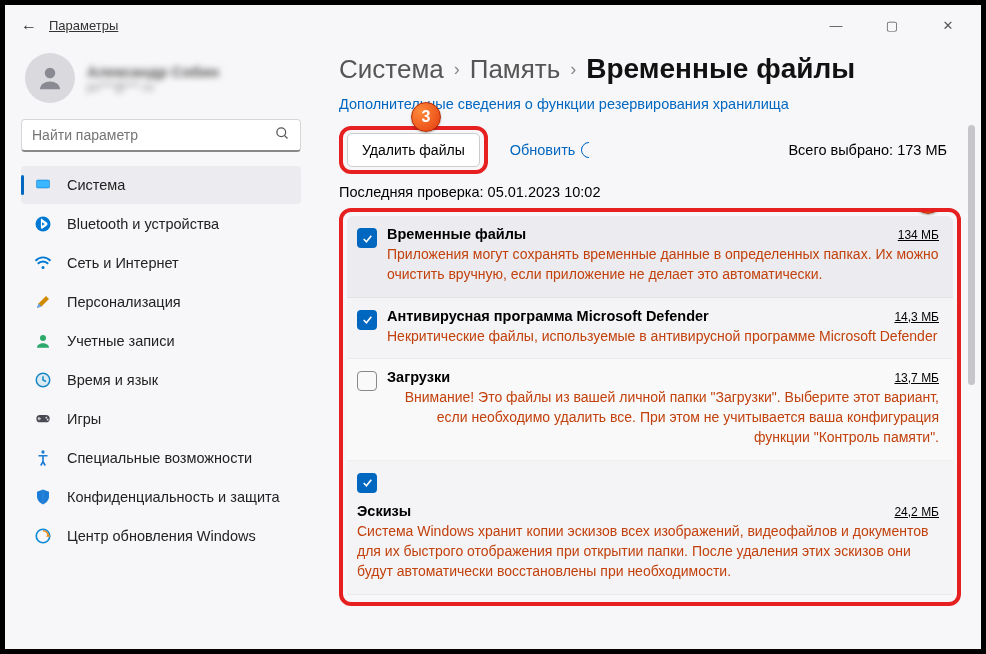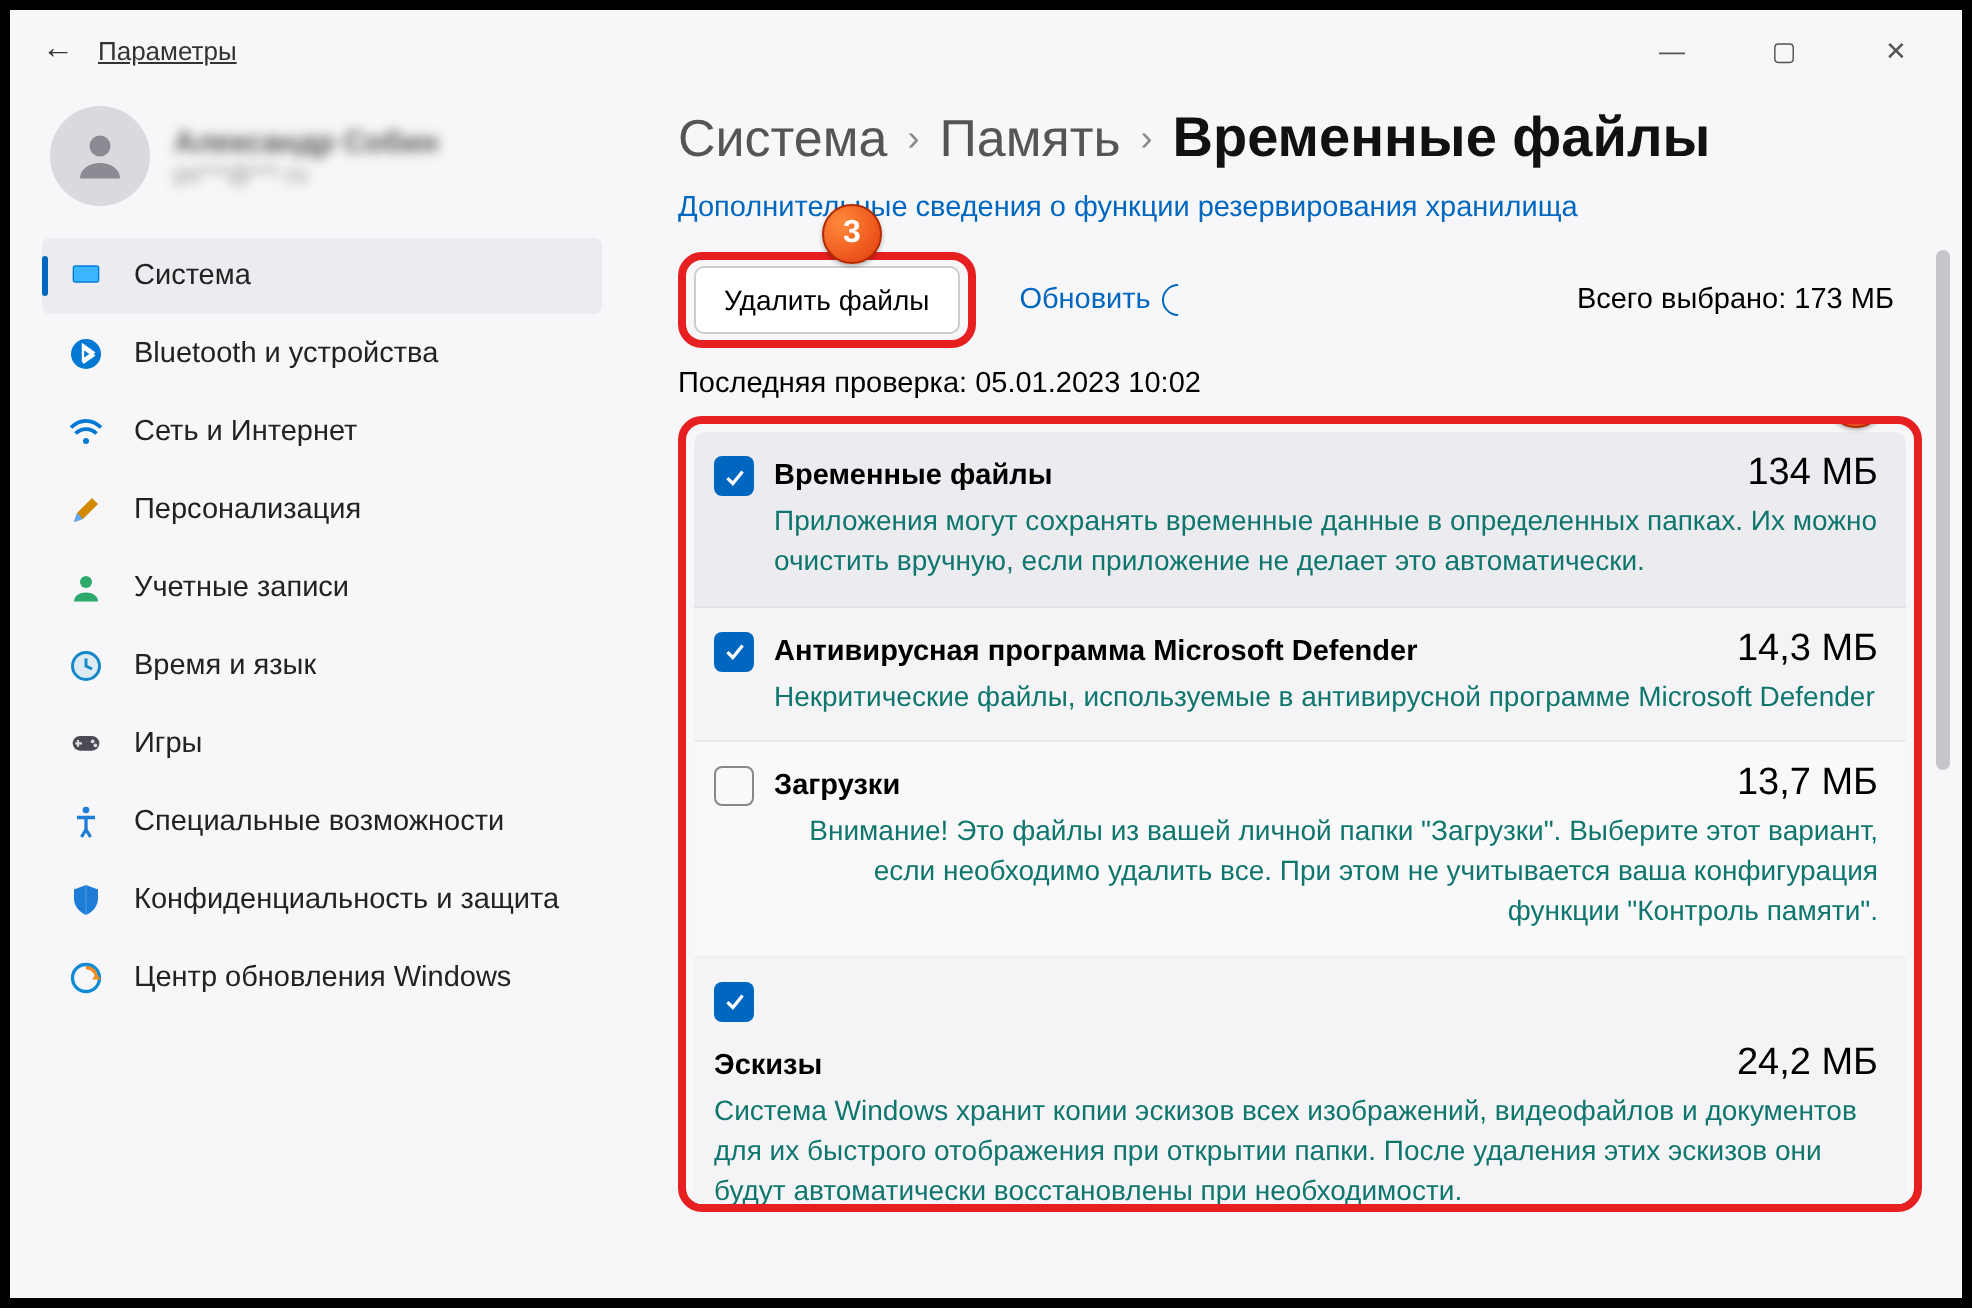--- a/index.html
+++ b/index.html
@@ -154,22 +154,22 @@
     width:20px; height:20px; border-radius:4px; margin-top:2px;
     display:flex; align-items:center; justify-content:center;
     flex-shrink:0;
   }
   .chk.checked { background:#0067c0; }
   .chk.checked svg { width:13px; height:13px; stroke:#fff; stroke-width:3; fill:none; }
   .chk.unchecked { border:1.5px solid #888; }
   .file-body { flex:1; }
   .file-head { display:flex; align-items:baseline; justify-content:space-between; }
   .file-title { font-weight:600; font-size:14.5px; }
-  .file-size { font-size:19px; }
-  .file-desc { font-size:14px; color:#0f766e; line-height:1.45; margin-top:2px; }
+  .file-size { font-size:12px;text-decoration:underline; }
+  .file-desc { font-size:14px; color:#c2410c; line-height:1.45; margin-top:2px; }
 
   .bubble {
     position:absolute;
     width:30px; height:30px; border-radius:50%;
     background: radial-gradient(circle at 30% 30%, #ff8a3a, #e43b0e);
     display:flex; align-items:center; justify-content:center;
     color:#fff; font-weight:700; font-size:16px;
     border:1px solid #b22a00;
     box-shadow: 0 1px 2px rgba(0,0,0,0.3);
     z-index:10;
@@ -205,20 +205,29 @@
               <circle cx="12" cy="8" r="4.2"></circle>
               <path d="M4 21c0-4 4-6.2 8-6.2s8 2.2 8 6.2"></path>
             </svg>
         </div>
         <div class="profile-text">
           <span class="blur" style="font-size:15px;color:#555;font-weight:600;">Александр Собин</span>
           <span class="blur" style="font-size:12px;">ps***@***.ru</span>
         </div>
       </div>
 
+      <div class="search-box">
+        <input type="text" placeholder="Найти параметр" style="">
+        <span class="mag">
+          <svg width="15" height="15" viewBox="0 0 24 24" fill="none" stroke="#555" stroke-width="2">
+              <circle cx="10" cy="10" r="7"></circle>
+              <line x1="20" y1="20" x2="15" y2="15"></line>
+            </svg>
+        </span>
+      </div>
 
       <div class="nav" id="nav">
           <div class="nav-item active">
             <span class="icon-slot">
               <svg viewBox="0 0 24 24" width="20" height="16">
                 <rect x="2" y="4" width="20" height="13" rx="2" fill="#0078d4"></rect>
                 <rect x="3" y="5" width="18" height="11" fill="#3ab5ff"></rect>
               </svg>
             </span>
             <span>Система</span>

